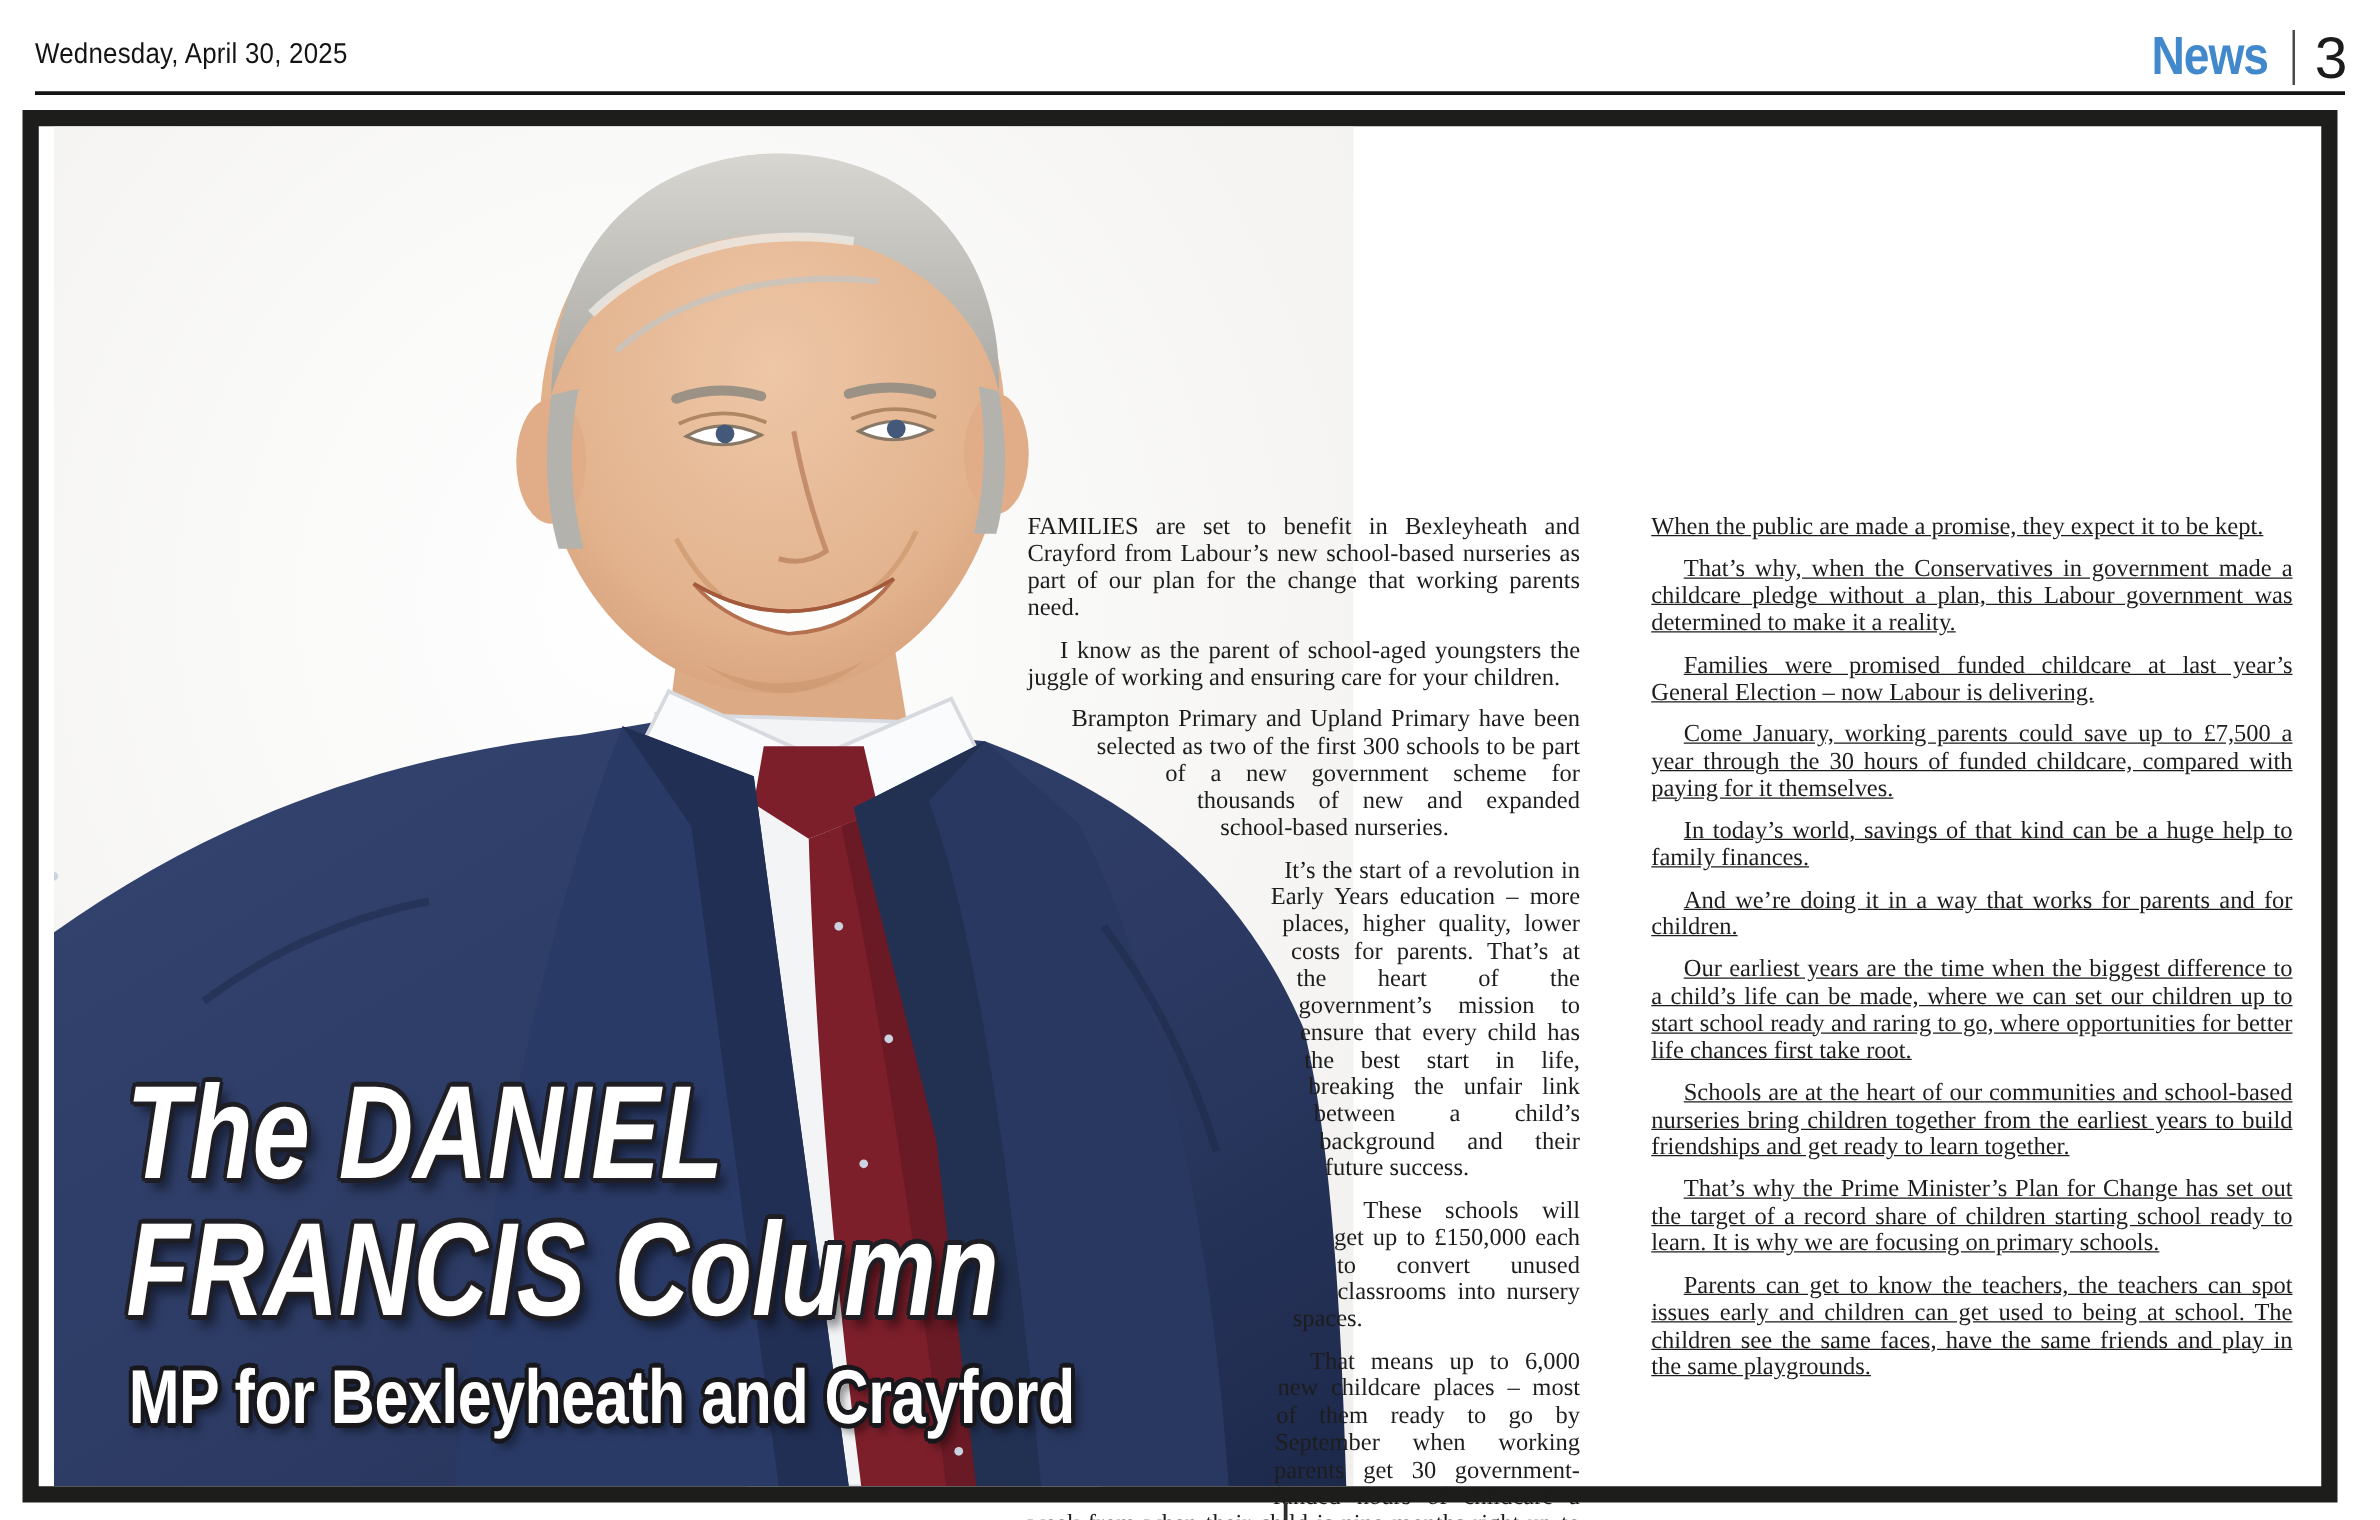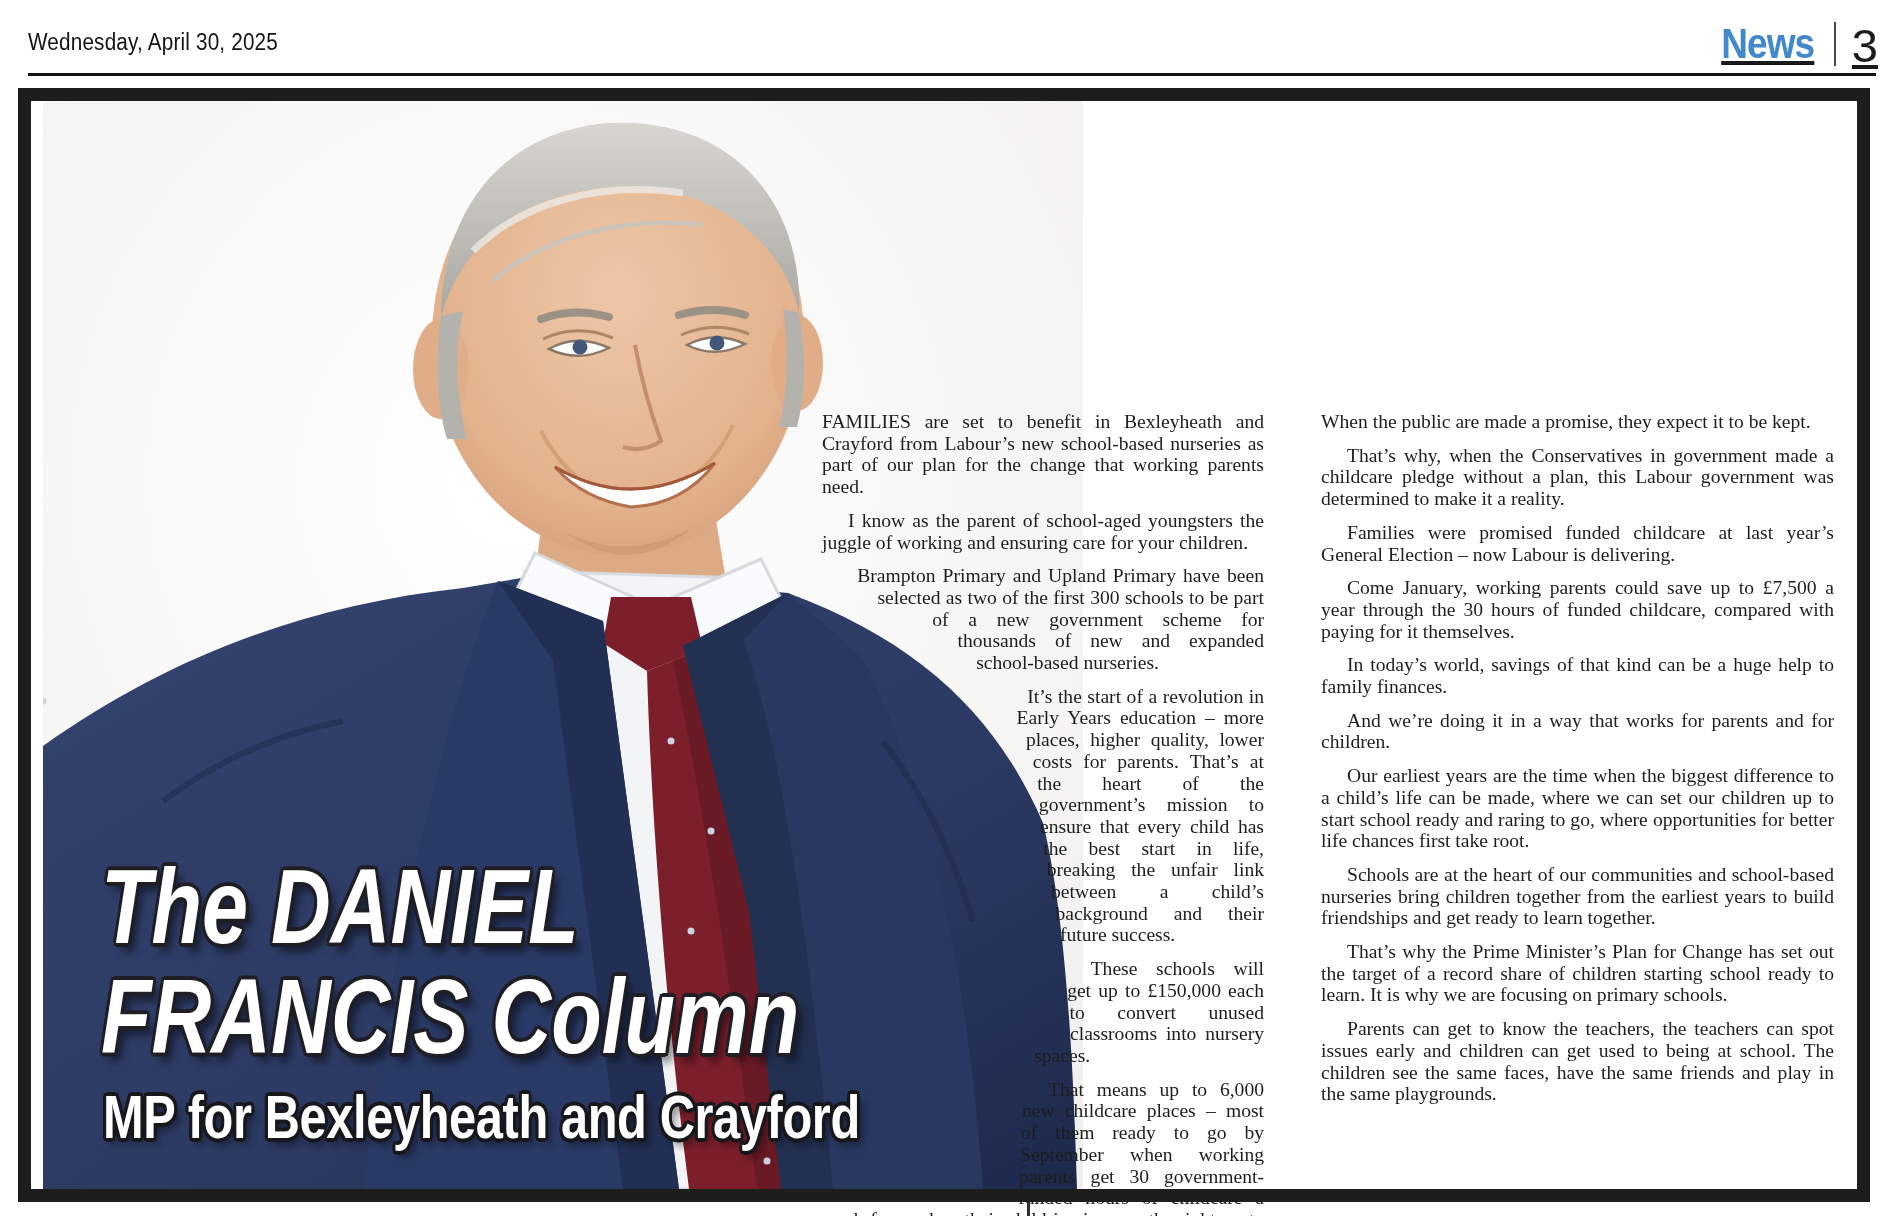--- a/index.html
+++ b/index.html
@@ -6,21 +6,21 @@
   body{
     width:1904px;height:1216px;position:relative;background:#ffffff;
     font-family:"Liberation Sans",sans-serif;overflow:hidden;color:#1a1a1a;
   }
   
   .masthead-date{
     position:absolute;left:28px;top:29px;font-size:23px;color:#141414;
     transform:scaleX(.9);transform-origin:left top;letter-spacing:.2px;
   }
   .section-block{
-    position:absolute;top:22px;right:26px;display:flex;align-items:flex-start;text-decoration:underline;
+    position:absolute;top:22px;right:26px;display:flex;align-items:center;
   }
   .section-label{
     color:#4288cd;font-weight:bold;font-size:43px;line-height:1;
     transform:scaleX(.86);transform-origin:right bottom;letter-spacing:-1px;
   }
   .mast-divider{width:2px;height:44px;background:#4a4a4a;margin:0 16px 0 20px;}
   .page-number{font-size:47px;line-height:1;color:#1c1c1c;font-weight:400;}
   .masthead-rule{position:absolute;left:28px;top:73px;width:1848px;height:3px;background:#141414;}
 
   
@@ -61,21 +61,21 @@
   }
   .hl1{top:18px;transform:scaleX(.84);}
   .hl2{top:150px;transform:scaleX(.92);}
 
   
   .col{
     position:absolute;top:298px;font-family:"Liberation Serif","DejaVu Serif",serif;
     font-size:19.6px;line-height:21.7px;text-align:justify;color:#1d1d1d;
   }
   .col1{left:779px;width:466px;}
-  .col2{left:1278px;width:537px;}
+  .col2{left:1278px;width:537px;text-decoration:underline;}
   .col p{margin:12px;}
   .col p.ind{text-indent:26px;}
   .p-cont{text-align-last:justify;}
   .wrapshape{
     float:left;width:260px;height:792px;
     shape-outside:polygon(0px 183px,45px 208px,115px 233px,150px 263px,176px 298px,
       200px 330px,215px 365px,222px 400px,224px 440px,232px 490px,246px 558px,
       254px 628px,192px 652px,206px 700px,202px 792px,0px 792px);
     shape-margin:6px;
   }

